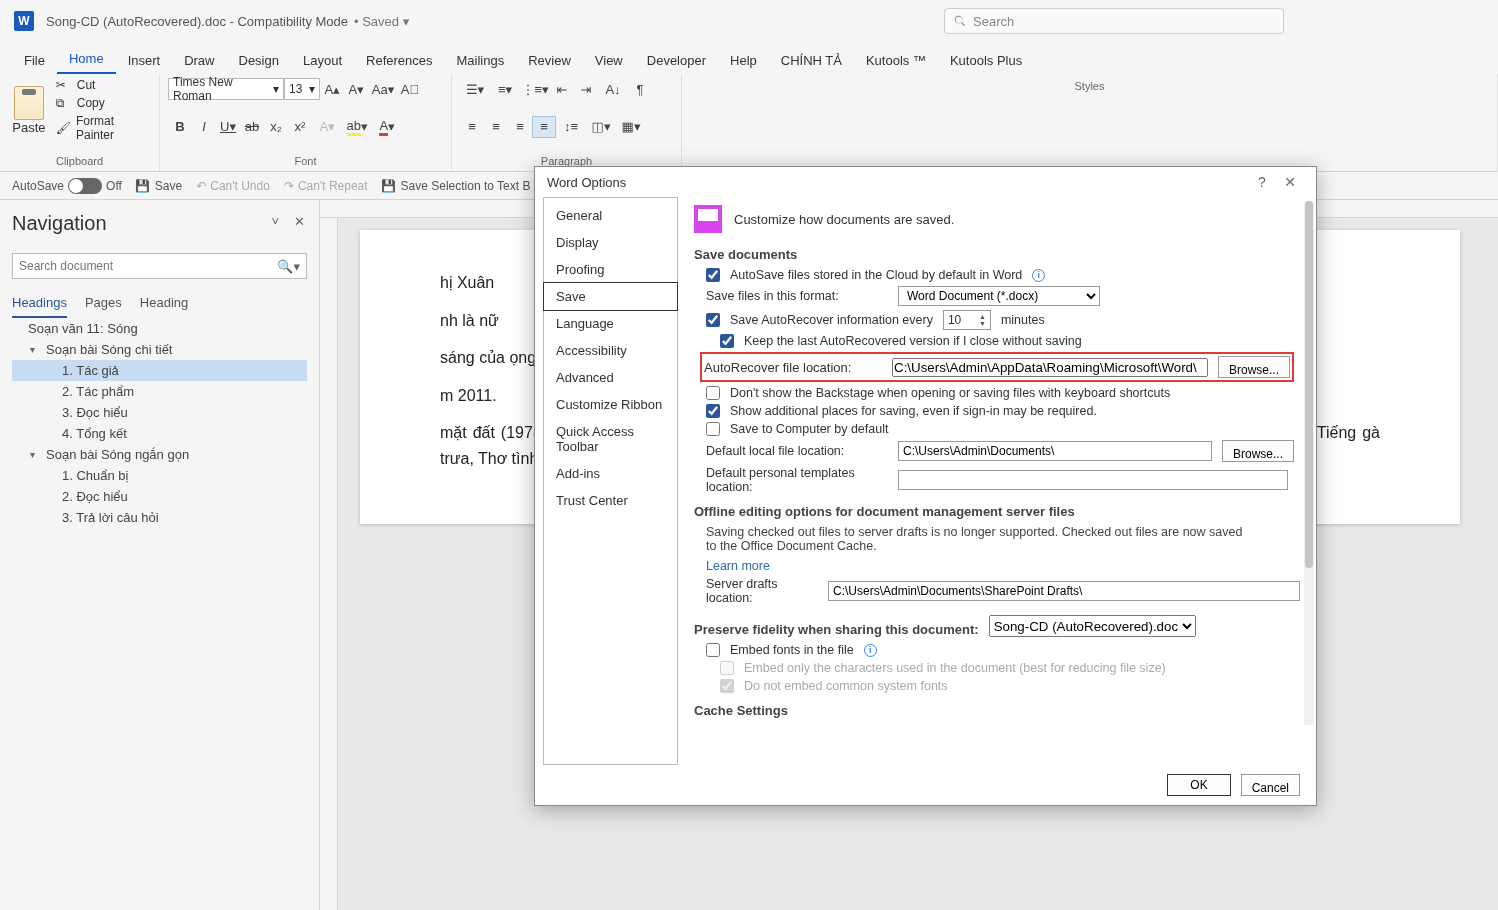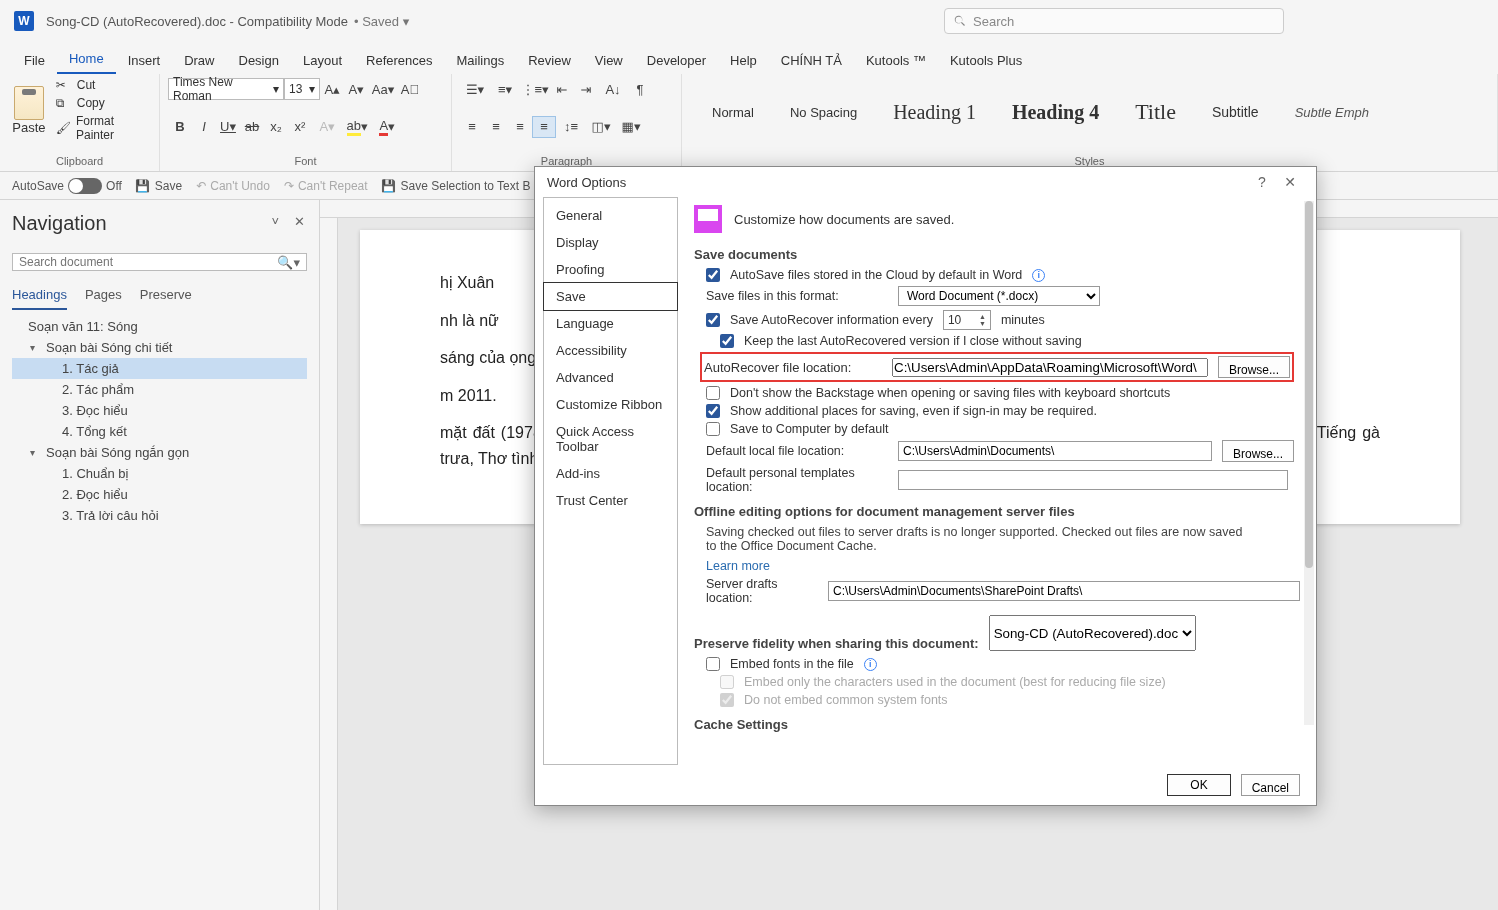--- a/index.html
+++ b/index.html
@@ -52,23 +52,23 @@
 .toggle { width: 34px; height: 16px; background: #666; border-radius: 8px; position: relative; }
 .toggle::after { content: ""; position: absolute; left: 1px; top: 1px; width: 14px; height: 14px; background: #fff; border-radius: 50%; }
 .disabled { color: #aaa; }
 
 
 .main { display: flex; height: calc(910px - 42px - 32px - 98px - 28px); }
 .navpane { width: 320px; background: #f5f5f5; border-right: 1px solid #d4d4d4; padding: 12px; position: relative; }
 .navpane h2 { font-size: 20px; font-weight: 400; margin-bottom: 8px; }
 .nav-close { position: absolute; right: 40px; top: 14px; cursor: pointer; color: #666; }
 .nav-collapse { position: absolute; right: 14px; top: 14px; cursor: pointer; color: #666; }
-.nav-search { display: flex; align-items: center; border: 1px solid #bbb; background: #fff; height: 18px; padding: 0 6px; margin: 18px 0 10px; }
+.nav-search { display: flex; align-items: center; border: 1px solid #bbb; background: #fff; height: 26px; padding: 0 6px; margin: 18px 0 10px; }
 .nav-search input { border: none; outline: none; flex: 1; font-size: 12px; }
-.nav-tabs { display: flex; gap: 18px; font-size: 13px; margin-bottom: 6px; }
+.nav-tabs { display: flex; gap: 18px; font-size: 13px; }
 .nav-tab { padding: 6px 0; cursor: pointer; color: #555; }
 .nav-tab.active { color: #2b579a; border-bottom: 2px solid #2b579a; }
 .nav-tree { font-size: 13px; color: #444; }
 .nav-tree .node { padding: 3px 0 3px 26px; cursor: pointer; position: relative; }
 .nav-tree .node.l1 { padding-left: 16px; }
 .nav-tree .node.l2 { padding-left: 34px; }
 .nav-tree .node.l3 { padding-left: 50px; }
 .nav-tree .node.sel { background: #c7dcf2; }
 .nav-tree .caret { position: absolute; left: 18px; top: 5px; font-size: 10px; color: #666; }
 
@@ -214,29 +214,20 @@
       <div class="tbtn">≡</div>
       <div class="tbtn" style="background:#d9e7f5;border:1px solid #9ec3e6">≡</div>
       <div class="tbtn wide">↕≡</div>
       <div class="tbtn wide">◫▾</div>
       <div class="tbtn wide">▦▾</div>
     </div>
     <div class="rgroup-label">Paragraph</div>
   </div>
 
   <div class="rgroup styles-group">
-    <div class="styles-row" id="styles-row">
-        <div class="style-item ">Normal</div>
-        <div class="style-item ">No Spacing</div>
-        <div class="style-item h1">Heading 1</div>
-        <div class="style-item h4">Heading 4</div>
-        <div class="style-item title">Title</div>
-        <div class="style-item subtitle">Subtitle</div>
-        <div class="style-item emph">Subtle Emph</div>
-      </div>
     <div class="rgroup-label">Styles</div>
   </div>
 </div>
 
 <div class="qatrow">
   <div class="autosave-toggle">
     <span>AutoSave</span>
     <div class="toggle"></div>
     <span>Off</span>
   </div>
@@ -263,21 +254,21 @@
     <span class="nav-close">˅</span>
     <span class="nav-collapse">✕</span>
     <h2>Navigation</h2>
     <div class="nav-search">
       <input type="text" placeholder="Search document" style="">
       <span style="color:#666">🔍▾</span>
     </div>
     <div class="nav-tabs" id="nav-tabs">
         <div class="nav-tab active">Headings</div>
         <div class="nav-tab">Pages</div>
-        <div class="nav-tab">Preserve</div>
+        <div class="nav-tab">Heading</div>
       </div>
     <div class="nav-tree" id="nav-tree">
         <div class="node l1"><span>Soạn văn 11: Sóng</span></div>
         <div class="node l2"><span class="caret">▾</span><span>Soạn bài Sóng chi tiết</span></div>
         <div class="node l3 sel"><span>1. Tác giả</span></div>
         <div class="node l3"><span>2. Tác phẩm</span></div>
         <div class="node l3"><span>3. Đọc hiểu</span></div>
         <div class="node l3"><span>4. Tổng kết</span></div>
         <div class="node l2"><span class="caret">▾</span><span>Soạn bài Sóng ngắn gọn</span></div>
         <div class="node l3"><span>1. Chuẩn bị</span></div>
@@ -385,21 +376,21 @@
       <div class="sect-title">Offline editing options for document management server files</div>
       <div style="margin:6px 12px;font-size:12.5px;color:#444;max-width:540px">Saving checked out files to server drafts is no longer supported. Checked out files are now saved to the Office Document Cache.</div>
       <div class="link">Learn more</div>
       <div class="form-row">
         <span class="lbl" style="width:112px">Server drafts location:</span>
         <input type="text" style="width: 512px;" value="C:\Users\Admin\Documents\SharePoint Drafts\">
       </div>
 
       <div class="sect-title" style="display:flex;align-items:flex-end;gap:10px">
         <span>Preserve fidelity when sharing this document:</span>
-        <select style="font-weight:normal;height:36px"><option>Song-CD (AutoRecovered).doc</option></select>
+        <select style="font-weight:normal;height:22px"><option>Song-CD (AutoRecovered).doc</option></select>
       </div>
       <div class="form-row">
         <input type="checkbox" style="">
         <span class="lbl">Embed fonts in the file</span>
         <span class="info-icon">i</span>
       </div>
       <div class="form-row ind disabled-txt">
         <input type="checkbox" disabled="" style="">
         <span class="lbl">Embed only the characters used in the document (best for reducing file size)</span>
       </div>

